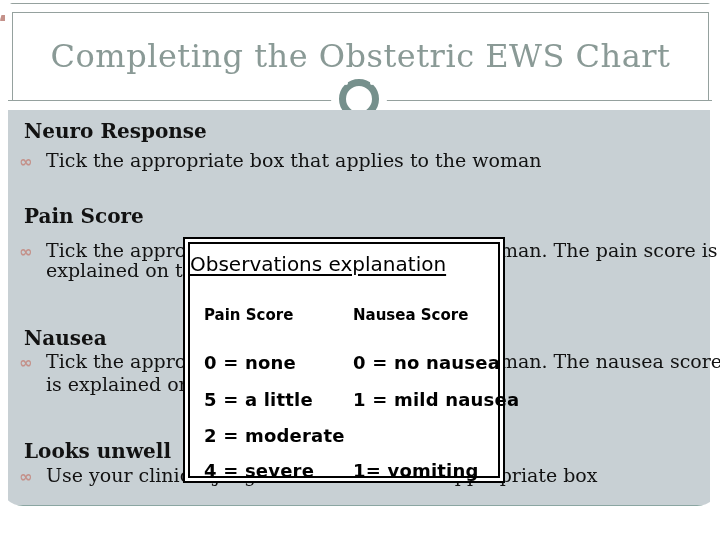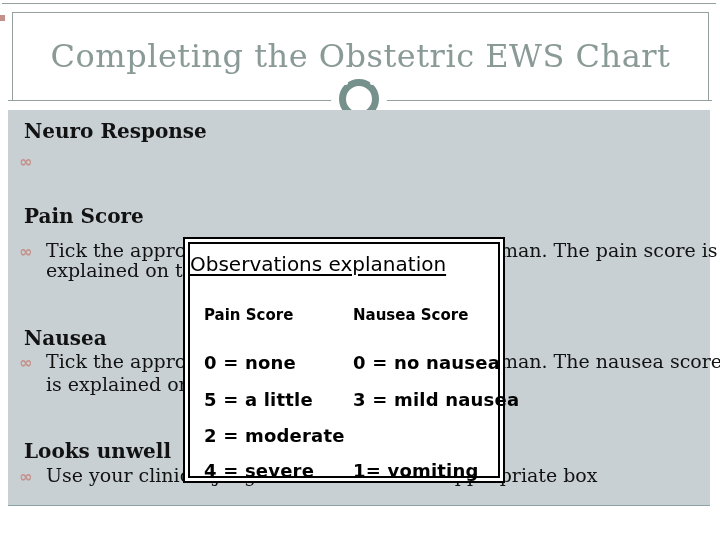--- a/index.html
+++ b/index.html
@@ -1,18 +1,18 @@
 <!DOCTYPE html>
 <html><head>
 <meta charset="utf-8">
 <style>
   html,body{margin:0;padding:0;background:#fff;}
   .slide{
     position:relative;width:720px;height:506px;background:#ffffff;
-    font-family:"DejaVu Serif","Liberation Serif",serif;overflow:hidden;
+    font-family:"DejaVu Serif","Liberation Serif",serif;overflow:hidden;border-radius:23px;
   }
   
   .top-rule{position:absolute;left:2px;top:3px;width:714px;height:1px;background:#95a19e;}
   .accent-dash{position:absolute;left:0;top:15px;width:5px;height:6px;background:#c4918a;}
   .title-box{
     position:absolute;left:12px;top:12px;width:695px;height:88px;background:#fff;
     border-top:1px solid #95a19e;border-left:1px solid #95a19e;border-right:1px solid #95a19e;
   }
   .slide-title{
     position:absolute;left:0;top:24px;width:100%;text-align:center;
@@ -83,20 +83,21 @@
     <div class="dot d2"></div>
     <div class="dot d3"></div>
     <div class="dot d4"></div>
   </div>
 
   <div class="content"></div>
   <div class="band"></div>
 
   <div class="heading h-neuro">Neuro Response</div>
   <div class="bullet g-neuro">∞</div>
+  <div class="bullet-line b-neuro">Tick the appropriate box that applies to the woman</div>
 
   <div class="heading h-pain">Pain Score</div>
   <div class="bullet g-pain">∞</div>
   <div class="bullet-line b-pain-1">Tick the appropriate box that applies to the woman. The pain score is</div>
   <div class="bullet-line b-pain-2">explained on the bottom of the chart</div>
 
   <div class="heading h-nausea">Nausea</div>
   <div class="bullet g-nausea">∞</div>
   <div class="bullet-line b-nausea-1">Tick the appropriate box that applies to the woman. The nausea score</div>
   <div class="bullet-line b-nausea-2">is explained on the bottom of the chart</div>
@@ -110,17 +111,17 @@
 
     <div class="obs-col-header col-left r-head">Pain Score</div>
     <div class="obs-col-header col-right r-head">Nausea Score</div>
 
     <div class="obs-row col-left r0">0 = none</div>
     <div class="obs-row col-left r1">5 = a little</div>
     <div class="obs-row col-left r2">2 = moderate</div>
     <div class="obs-row col-left r3">4 = severe</div>
 
     <div class="obs-row col-right r0">0 = no nausea</div>
-    <div class="obs-row col-right r1">3 = mild nausea</div>
+    <div class="obs-row col-right r1">1 = mild nausea</div>
     <div class="obs-row col-right r3">1= vomiting</div>
   </div>
 
 </div>
 
 </body></html>

